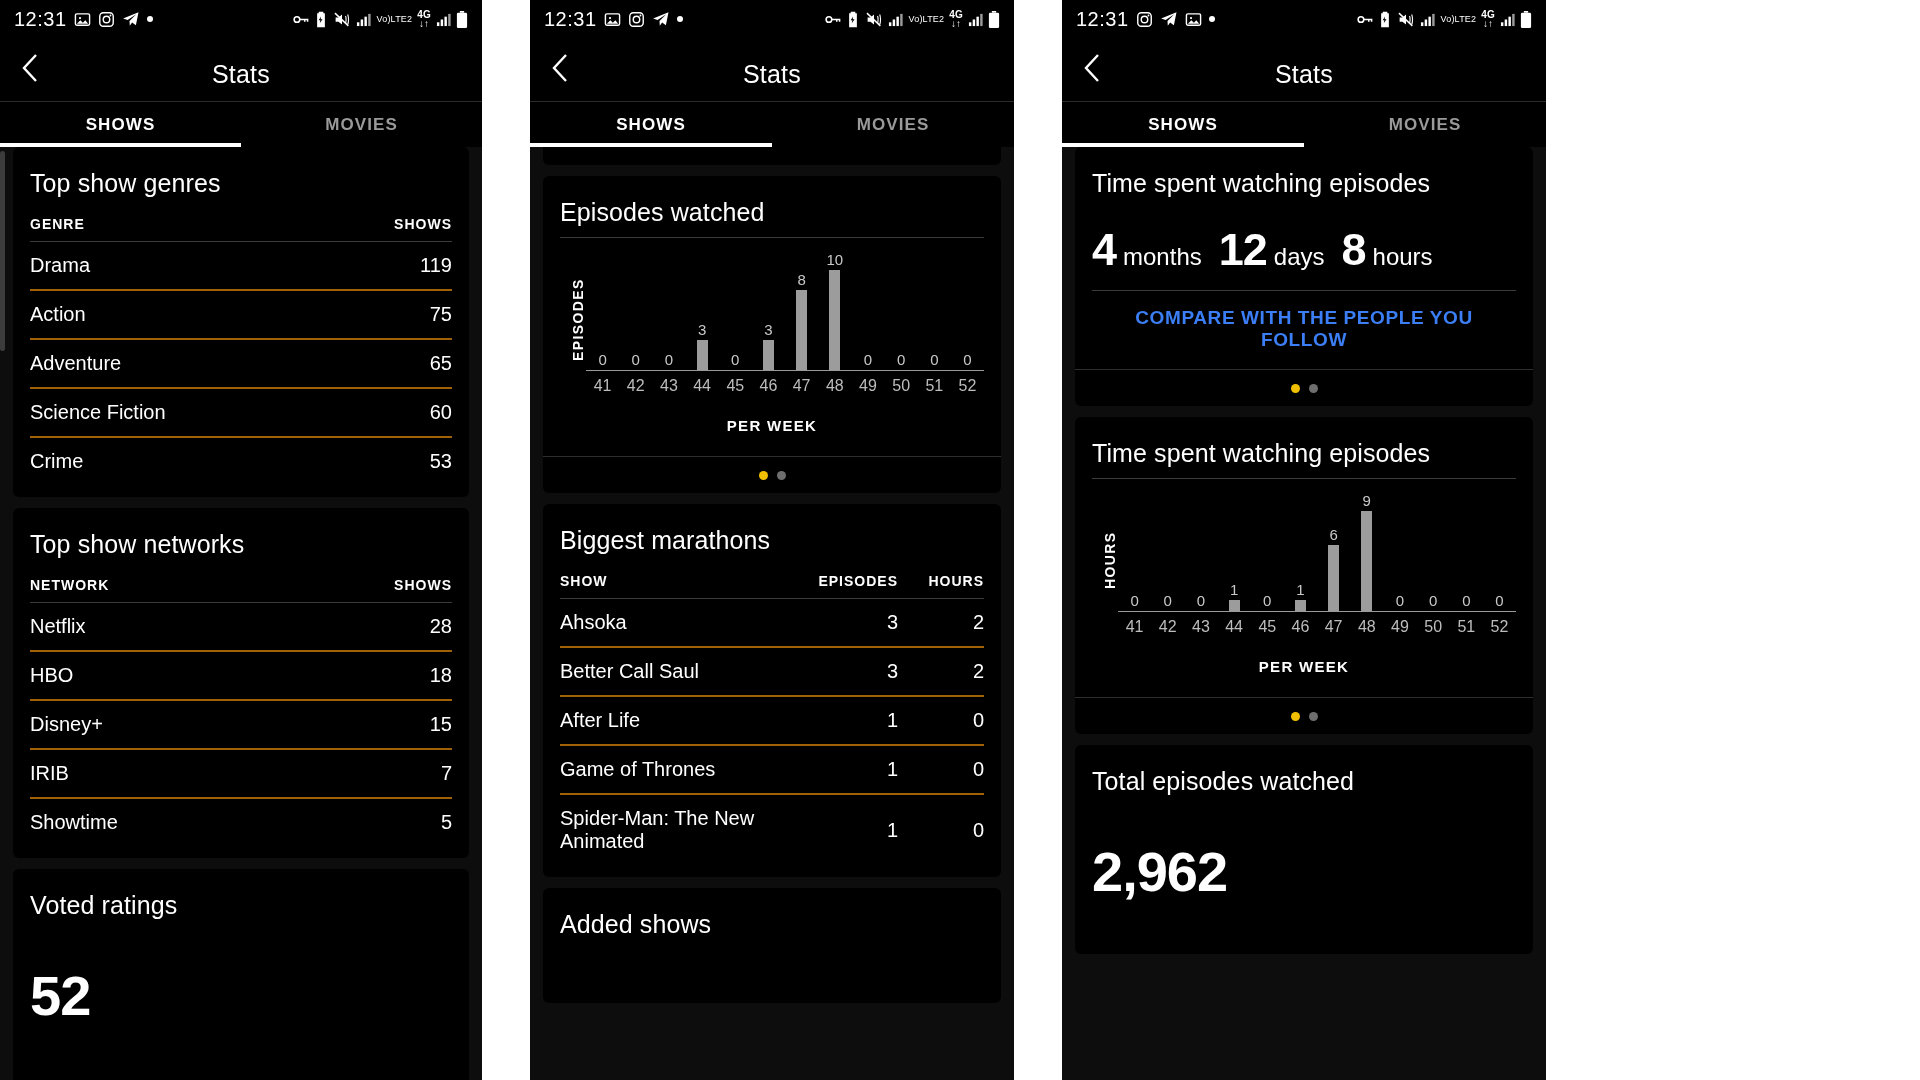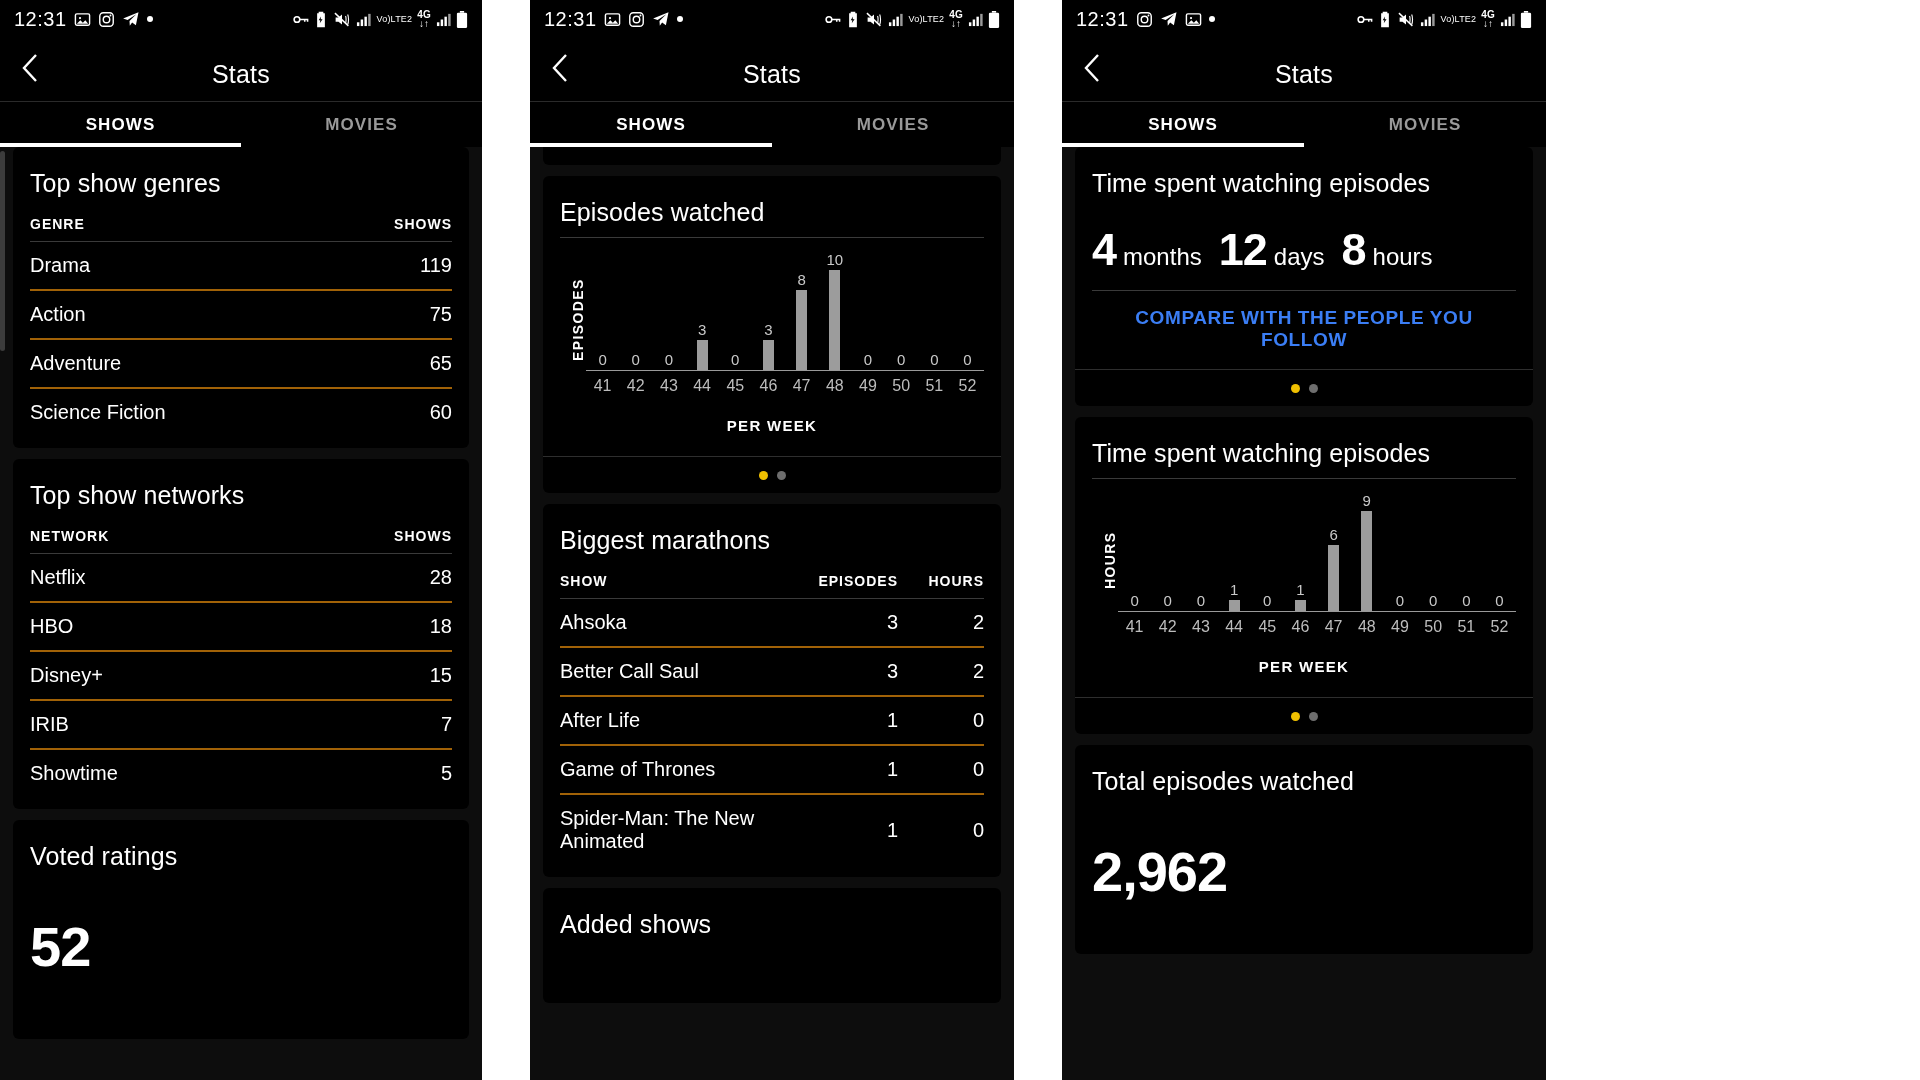--- a/index.html
+++ b/index.html
@@ -341,20 +341,24 @@
                 <td>Action</td>
                 <td class="num">75</td>
               </tr>
             <tr>
                 <td>Adventure</td>
                 <td class="num">65</td>
               </tr>
             <tr>
                 <td>Science Fiction</td>
                 <td class="num">60</td>
+              </tr>
+            <tr>
+                <td>Crime</td>
+                <td class="num">53</td>
               </tr>
           </tbody>
         </table>
         <div class="pad-bottom"></div>
       </div>
 
       <div class="card">
         <div class="card-title">Top show networks</div>
         <table class="stat">
           <thead>

